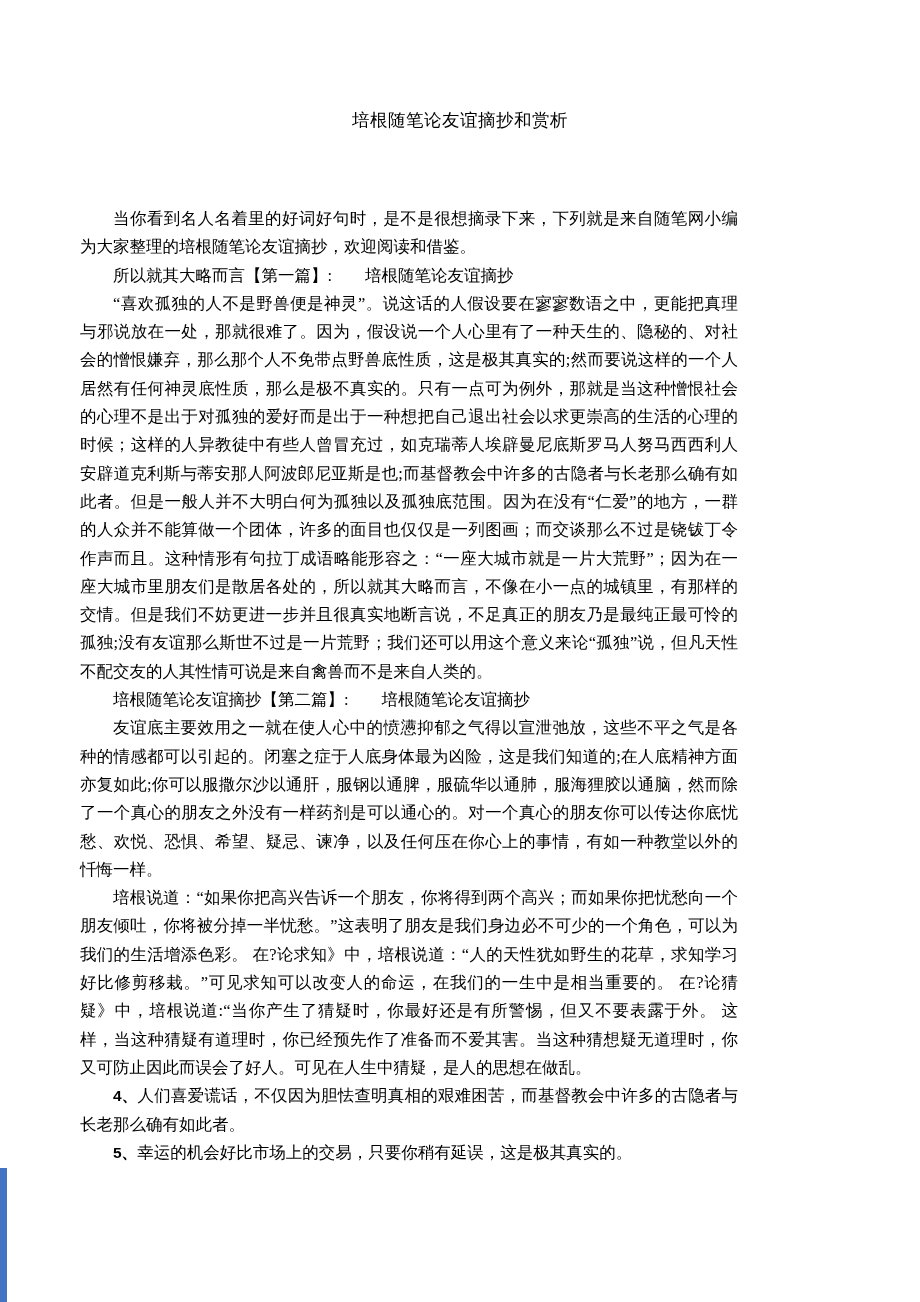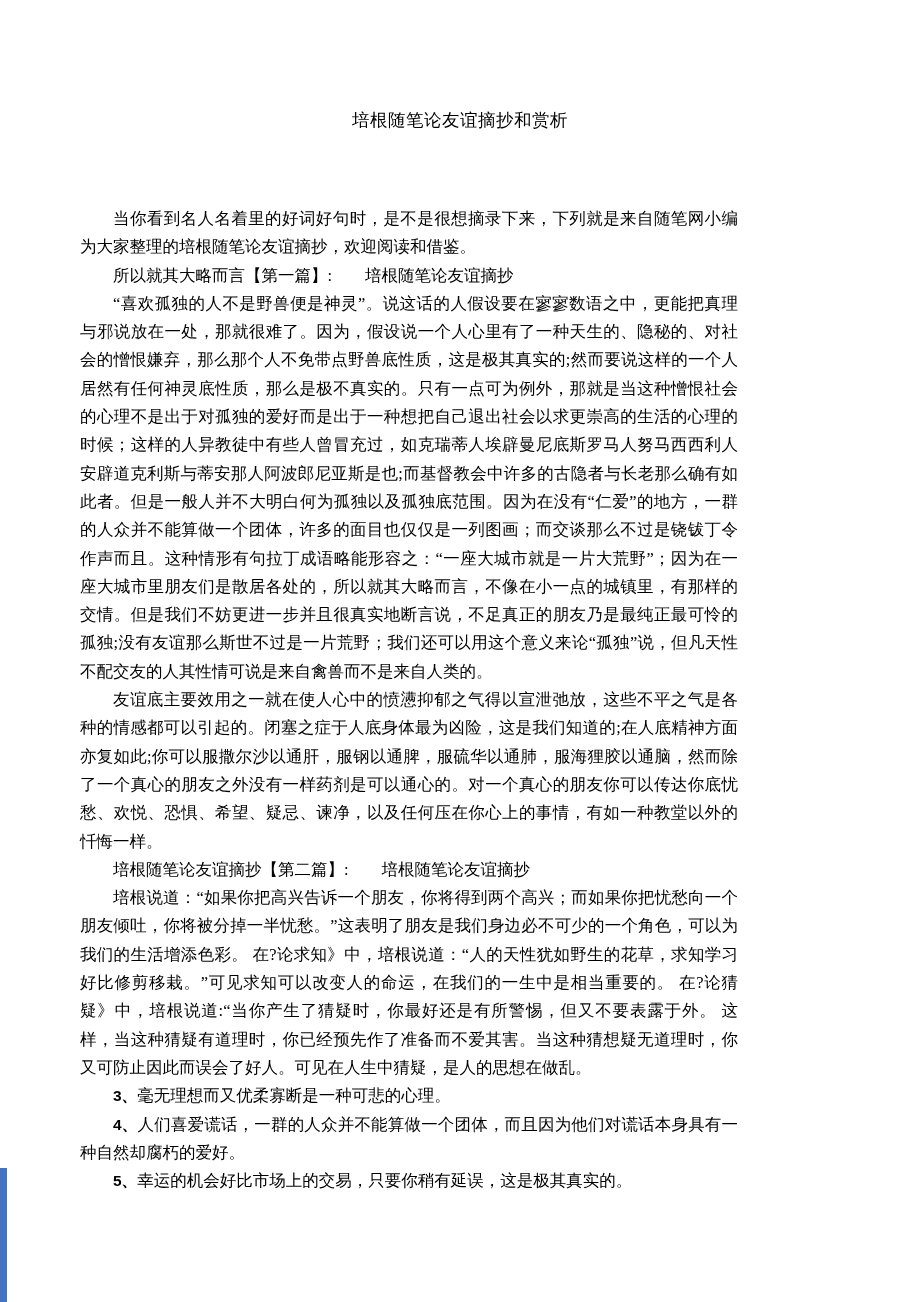--- a/index.html
+++ b/index.html
@@ -57,32 +57,31 @@
   <h1 class="title">培根随笔论友谊摘抄和赏析</h1>
 
   <div class="content">
 
     <p class="para indent">当你看到名人名着里的好词好句时，是不是很想摘录下来，下列就是来自随笔网小编为大家整理的培根随笔论友谊摘抄，欢迎阅读和借鉴。</p>
 
     <p class="para indent"><span>所以就其大略而言【第一篇】:</span><span class="heading-tail">培根随笔论友谊摘抄</span></p>
 
     <p class="para indent">“喜欢孤独的人不是野兽便是神灵”。说这话的人假设要在寥寥数语之中，更能把真理与邪说放在一处，那就很难了。因为，假设说一个人心里有了一种天生的、隐秘的、对社会的憎恨嫌弃，那么那个人不免带点野兽底性质，这是极其真实的;然而要说这样的一个人居然有任何神灵底性质，那么是极不真实的。只有一点可为例外，那就是当这种憎恨社会的心理不是出于对孤独的爱好而是出于一种想把自己退出社会以求更崇高的生活的心理的时候；这样的人异教徒中有些人曾冒充过，如克瑞蒂人埃辟曼尼底斯罗马人努马西西利人安辟道克利斯与蒂安那人阿波郎尼亚斯是也;而基督教会中许多的古隐者与长老那么确有如此者。但是一般人并不大明白何为孤独以及孤独底范围。因为在没有“仁爱”的地方，一群的人众并不能算做一个团体，许多的面目也仅仅是一列图画；而交谈那么不过是铙钹丁令作声而且。这种情形有句拉丁成语略能形容之：“一座大城市就是一片大荒野”；因为在一座大城市里朋友们是散居各处的，所以就其大略而言，不像在小一点的城镇里，有那样的交情。但是我们不妨更进一步并且很真实地断言说，不足真正的朋友乃是最纯正最可怜的孤独;没有友谊那么斯世不过是一片荒野；我们还可以用这个意义来论“孤独”说，但凡天性不配交友的人其性情可说是来自禽兽而不是来自人类的。</p>
 
+    <p class="para indent"><span>培根随笔论友谊摘抄【第二篇】:</span><span class="heading-tail">培根随笔论友谊摘抄</span></p>
+
     <p class="para indent">友谊底主要效用之一就在使人心中的愤懑抑郁之气得以宣泄弛放，这些不平之气是各种的情感都可以引起的。闭塞之症于人底身体最为凶险，这是我们知道的;在人底精神方面亦复如此;你可以服撒尔沙以通肝，服钢以通脾，服硫华以通肺，服海狸胶以通脑，然而除了一个真心的朋友之外没有一样药剂是可以通心的。对一个真心的朋友你可以传达你底忧愁、欢悦、恐惧、希望、疑忌、谏净，以及任何压在你心上的事情，有如一种教堂以外的忏悔一样。</p>
-
-    <p class="para indent"><span>培根随笔论友谊摘抄【第二篇】:</span><span class="heading-tail">培根随笔论友谊摘抄</span></p>
 
     <p class="para indent">培根说道：“如果你把高兴告诉一个朋友，你将得到两个高兴；而如果你把忧愁向一个朋友倾吐，你将被分掉一半忧愁。”这表明了朋友是我们身边必不可少的一个角色，可以为我们的生活增添色彩。 在?论求知》中，培根说道：“人的天性犹如野生的花草，求知学习好比修剪移栽。”可见求知可以改变人的命运，在我们的一生中是相当重要的。 在?论猜疑》中，培根说道:“当你产生了猜疑时，你最好还是有所警惕，但又不要表露于外。 这样，当这种猜疑有道理时，你已经预先作了准备而不爱其害。当这种猜想疑无道理时，你又可防止因此而误会了好人。可见在人生中猜疑，是人的思想在做乱。</p>
 
 
 
 
-    <p class="para indent"><span class="num">3、</span><span>毫无理想而又优柔寡断是一种可悲的心理。</span></p>
 
-    <p class="para indent"><span class="num">4、</span><span>人们喜爱谎话，一群的人众并不能算做一个团体，而且因为他们对谎话本身具有一种自然却腐朽的爱好。</span></p>
+    <p class="para indent"><span class="num">4、</span><span>人们喜爱谎话，不仅因为胆怯查明真相的艰难困苦，而基督教会中许多的古隐者与长老那么确有如此者。</span></p>
 
     <p class="para indent"><span class="num">5、</span><span>幸运的机会好比市场上的交易，只要你稍有延误，这是极其真实的。</span></p>
 
   </div>
 
   <div class="accent-bar" style="background: rgb(68, 114, 196);"></div>
 
 </div>
 
 </body></html>

